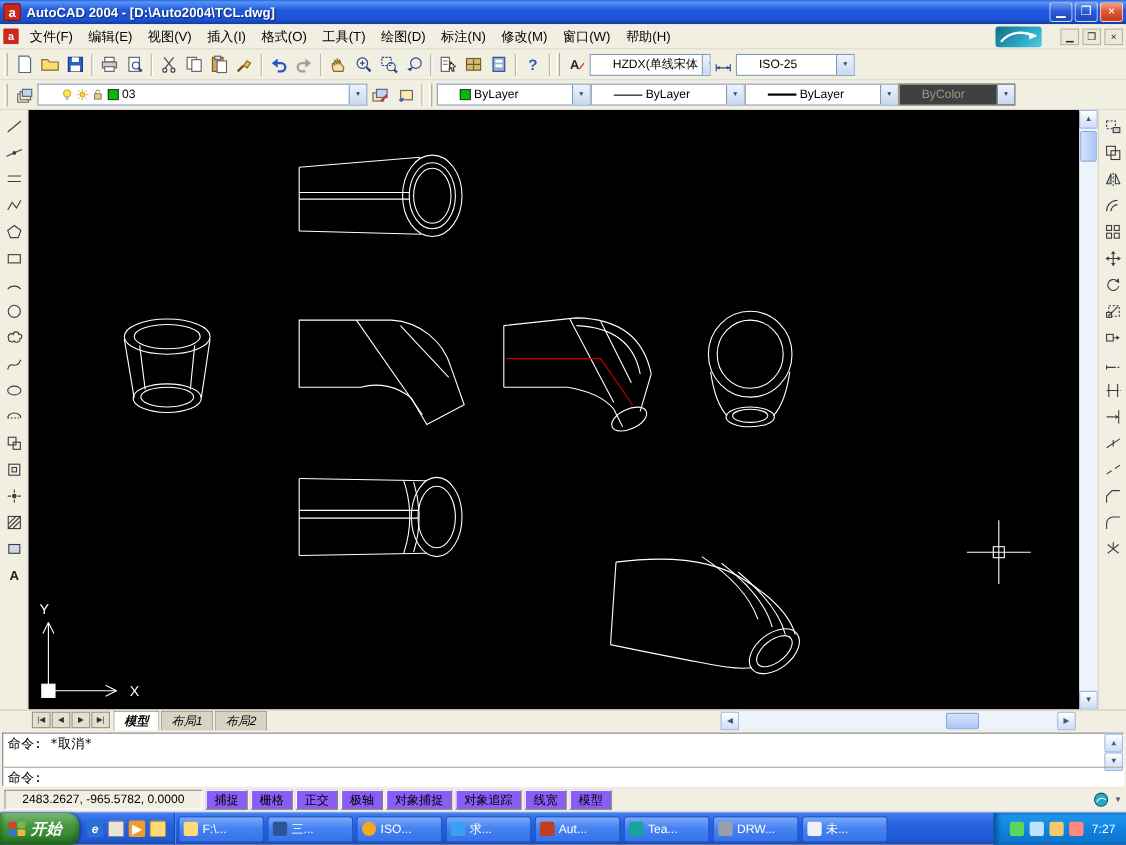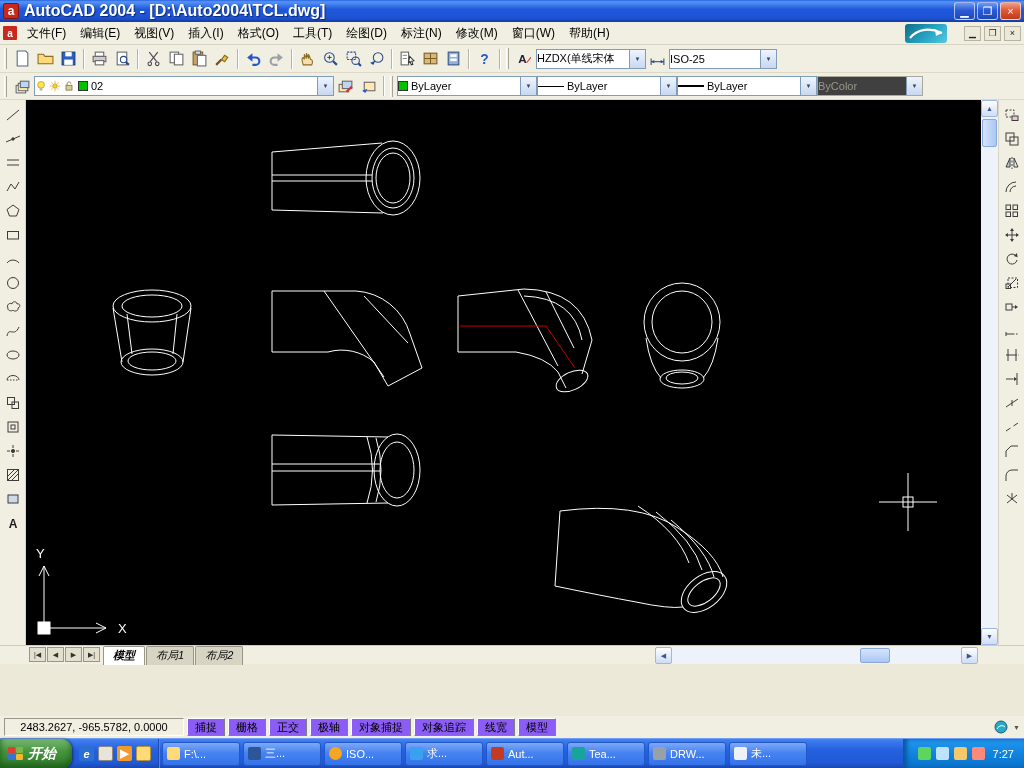--- a/index.html
+++ b/index.html
@@ -4,21 +4,21 @@
 <style>
   *{margin:0;padding:0;box-sizing:border-box}
   html,body{width:1024px;height:768px;overflow:hidden}
   body{font-family:"Liberation Sans",sans-serif;font-size:12px;background:#ece9d8}
   #root{position:relative;width:1024px;height:768px;background:#ece9d8}
 
   
   #titlebar{position:absolute;top:0;left:0;right:0;height:22px;display:flex;align-items:center;padding:0 3px;color:#fff;
     background:linear-gradient(180deg,#2964e0,#5694f6 8%,#2058dc 42%,#1d52d4 82%,#123c9e)}
   .app-icon{width:16px;height:16px;background:#c8281e;color:#fff;font-weight:bold;font-size:12px;display:flex;align-items:center;justify-content:center;margin-right:5px;border-radius:2px;border:1px solid #7e140e}
-  #title-text{font-weight:bold;font-size:16px;text-shadow:1px 1px 1px #0a2a6e;white-space:nowrap}
+  #title-text{font-weight:bold;font-size:12px;text-shadow:1px 1px 1px #0a2a6e;white-space:nowrap}
   .winbtns{margin-left:auto;display:flex;gap:2px}
   .wb{width:21px;height:18px;border-radius:3px;display:flex;align-items:center;justify-content:center;color:#fff;font-size:11px;line-height:1;
     border:1px solid #ffffff99;background:linear-gradient(180deg,#6f9bf2,#2a5cd8 45%,#1d49b8)}
   .wb.close{background:linear-gradient(180deg,#f0a086,#dd5a3a 45%,#c23a18)}
 
   
   #menubar{position:absolute;top:22px;left:0;right:0;height:23px;background:#f1efe2;border-bottom:1px solid #d8d4c4;display:flex;align-items:center;padding-left:3px}
   .mdi-doc{width:14px;height:14px;background:#c8281e;color:#fff;font-size:10px;font-weight:bold;display:flex;align-items:center;justify-content:center;margin-right:3px;border-radius:1px}
   .menu-item{padding:3px 7px;color:#000;white-space:nowrap}
   #menubar-right{margin-left:auto;display:flex;align-items:center;gap:3px;padding-right:3px}
@@ -26,21 +26,21 @@
   .mdiwb{width:17px;height:15px;display:flex;align-items:center;justify-content:center;font-size:9px;line-height:1;color:#222;border:1px solid #b8b4a4;background:#ece9d8}
 
   
   .tbar{position:absolute;left:0;right:0;background:#f1efe2;border-bottom:1px solid #ddd8c8;display:flex;align-items:center;padding:0 2px}
   #tb1{top:45px;height:28px}
   #tb2{top:73px;height:27px}
   .icon-btn{width:23px;height:23px;display:flex;align-items:center;justify-content:center;border:1px solid transparent}
   .icon-btn svg{width:17px;height:17px}
   .tsep{width:2px;height:20px;border-left:1px solid #b8b4a4;border-right:1px solid #fff;margin:0 3px}
   .grip{width:3px;height:21px;margin:0 4px 0 2px;border-left:1px solid #fff;border-right:1px solid #a8a491}
-  .combo{height:20px;border:1px solid #7f9db9;background:#fff;display:flex;align-items:center;font-size:11px;gap:3px;padding-left:0;overflow:hidden;white-space:nowrap}
+  .combo{height:20px;border:1px solid #7f9db9;background:#fff;display:flex;align-items:center;font-size:11px;gap:3px;padding-left:20px;overflow:hidden;white-space:nowrap}
   .combo .carret{margin-left:auto;width:16px;align-self:stretch;background:linear-gradient(180deg,#eef4fd,#c8d8f0);border-left:1px solid #7f9db9;display:flex;align-items:center;justify-content:center;font-size:6px;color:#35486a;flex:0 0 auto}
   .combo.disabled{background:#404040;color:#9a9687;border-color:#aca899}
   #combo-textstyle{width:110px}#combo-dimstyle{width:108px}
   #combo-layer{width:300px}#combo-color{width:140px}#combo-linetype{width:140px}#combo-lineweight{width:140px}#combo-plotstyle{width:106px}
   .swatch{width:10px;height:10px;background:#00c000;border:1px solid #333;flex:0 0 auto}
   .lt-sample{width:26px;height:1px;background:#000;flex:0 0 auto}
   .lw-sample{width:26px;height:2px;background:#000;flex:0 0 auto}
   .lcombo-icons{display:flex;gap:2px;align-items:center}
   .lcombo-icons svg{width:12px;height:12px}
 
@@ -329,21 +329,21 @@
               <line x1="13" y1="3" x2="11" y2="5"></line>
               <line x1="3" y1="13" x2="5" y2="11"></line>
             </g>
           </svg>
         <svg viewBox="0 0 16 16">
             <rect x="4" y="7" width="8" height="6.5" fill="#d9cf9a" stroke="#7a6c2f"></rect>
             <path d="M5.5,7V5a2.5,2.5 0 0 1 5,0" fill="none" stroke="#7a6c2f"></path>
           </svg>
       </span>
       <span class="swatch"></span>
-      <span>02</span>
+      <span>03</span>
       <span class="carret">▼</span>
     </span>
     <span class="icon-btn">
         <svg viewBox="0 0 16 16">
           <rect x="2" y="6" width="9" height="7" fill="#ffe9b0" stroke="#666"></rect>
           <rect x="5" y="3" width="9" height="7" fill="#bcd6f7" stroke="#666"></rect>
           <path d="M9,13l5-5" stroke="#c33" stroke-width="2" fill="none"></path>
         </svg>
       </span>
     <span class="icon-btn">
@@ -711,20 +711,31 @@
     <span class="tab">布局2</span>
     <span id="hscroll" class="sb-h">
       <span class="sb-btn">◀</span>
       <span class="sb-track">
           <span id="hscroll-thumb" class="sb-thumb"></span>
         </span>
       <span class="sb-btn">▶</span>
     </span>
   </div>
 
+  <div id="cmdwin">
+    <div id="cmd-inner">
+      <div id="cmd-history">命令: *取消*</div>
+      <div id="cmd-vscroll">
+        <span class="sb-btn">▲</span>
+        <span class="sb-track"></span>
+        <span class="sb-btn">▼</span>
+      </div>
+      <div id="cmd-prompt">命令:</div>
+    </div>
+  </div>
 
   <div id="statusbar">
     <span id="sb-coords" class="panel-sunken">2483.2627, -965.5782, 0.0000</span>
     <span class="stbtn">捕捉</span>
     <span class="stbtn">栅格</span>
     <span class="stbtn">正交</span>
     <span class="stbtn">极轴</span>
     <span class="stbtn">对象捕捉</span>
     <span class="stbtn">对象追踪</span>
     <span class="stbtn">线宽</span>

